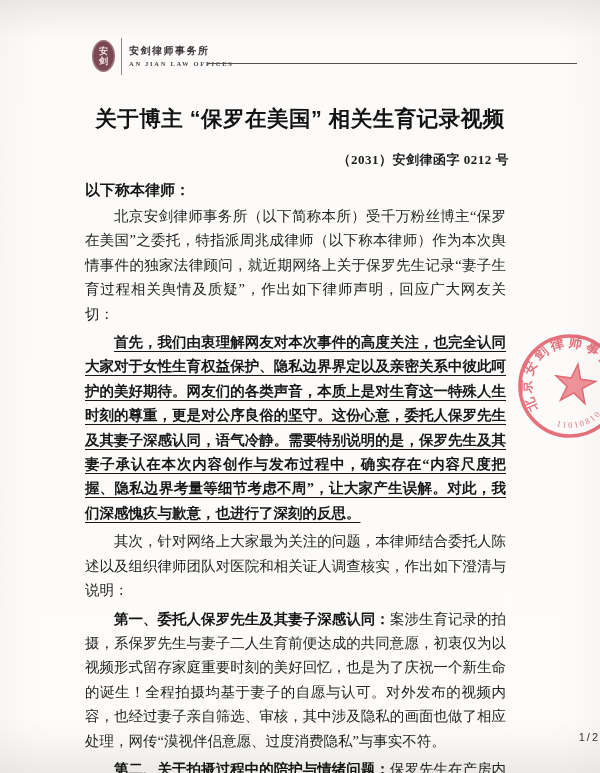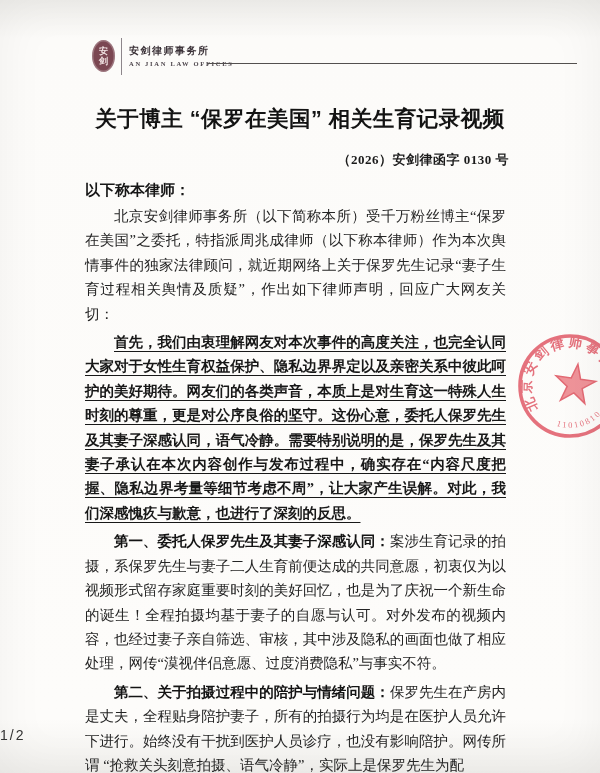--- a/index.html
+++ b/index.html
@@ -38,22 +38,22 @@
     position:absolute; top:204px; left:85px; width:433px;
     font-size:14.5px; line-height:24.4px; text-align:justify; color:#242424;
   }
   .para { margin:0 12px 4px 0; text-indent:2em; }
   .para strong { font-weight:bold; color:#141414; }
   .para.emphasis {
     font-weight:bold; color:#181818;
     text-decoration:underline; text-underline-offset:4px; text-decoration-thickness:1.2px;
   }
   .footer {
-    position:absolute; bottom:30px; left:0; right:0; text-align:left;
-    font-size:14px; letter-spacing:2px; color:#333; font-family:"Liberation Sans", sans-serif;
+    position:absolute; bottom:30px; left:0; right:0; text-align:right;
+    font-size:11px; letter-spacing:2px; color:#333; font-family:"Liberation Sans", sans-serif;
   }
   
   .seal { position:absolute; left:500px; top:312px; mix-blend-mode:multiply; opacity:.88; }
 </style>
 </head>
 <body>
 
 <div class="page">
 
   <div class="letterhead">
@@ -64,27 +64,28 @@
     <div class="lh-divider"></div>
     <div class="firm-block">
       <div class="firm-cn">安剑律师事务所</div>
       <div class="firm-en">AN JIAN LAW OFFICES</div>
     </div>
     <div class="lh-rule"></div>
   </div>
 
   <h1 class="title"><span>关于博主 “保罗在美国” 相关生育记录视频</span><br></h1>
 
-  <div class="ref">（2026）安剑律函字 0130 号</div>
+  <div class="ref">（2031）安剑律函字 0212 号</div>
 
   <div class="salutation">以下称本律师：</div>
 
   <div class="docbody" id="doc-body">
       <p class="para">北京安剑律师事务所（以下简称本所）受千万粉丝博主“保罗在美国”之委托，特指派周兆成律师（以下称本律师）作为本次舆情事件的独家法律顾问，就近期网络上关于保罗先生记录“妻子生育过程相关舆情及质疑”，作出如下律师声明，回应广大网友关切：</p>
       <p class="para emphasis">首先，我们由衷理解网友对本次事件的高度关注，也完全认同大家对于女性生育权益保护、隐私边界界定以及亲密关系中彼此呵护的美好期待。网友们的各类声音，本质上是对生育这一特殊人生时刻的尊重，更是对公序良俗的坚守。这份心意，委托人保罗先生及其妻子深感认同，语气冷静。需要特别说明的是，保罗先生及其妻子承认在本次内容创作与发布过程中，确实存在“内容尺度把握、隐私边界考量等细节考虑不周”，让大家产生误解。对此，我们深感愧疚与歉意，也进行了深刻的反思。</p>
+      <p class="para">其次，针对网络上大家最为关注的问题，本律师结合委托人陈述以及组织律师团队对医院和相关证人调查核实，作出如下澄清与说明：</p>
       <p class="para"><strong>第一、委托人保罗先生及其妻子深感认同：</strong>案涉生育记录的拍摄，系保罗先生与妻子二人生育前便达成的共同意愿，初衷仅为以视频形式留存家庭重要时刻的美好回忆，也是为了庆祝一个新生命的诞生！全程拍摄均基于妻子的自愿与认可。对外发布的视频内容，也经过妻子亲自筛选、审核，其中涉及隐私的画面也做了相应处理，网传“漠视伴侣意愿、过度消费隐私”与事实不符。</p>
       <p class="para"><strong>第二、关于拍摄过程中的陪护与情绪问题：</strong>保罗先生在产房内是丈夫，全程贴身陪护妻子，所有的拍摄行为均是在医护人员允许下进行。始终没有干扰到医护人员诊疗，也没有影响陪护。网传所谓 “抢救关头刻意拍摄、语气冷静”，实际上是保罗先生为配</p>
     </div>
 
   <svg class="seal" width="150" height="150" viewBox="0 0 150 150">
     <defs>
       <path id="sealTopArc" d="M 33.4 87.3 A 39 39 0 1 1 106.6 87.3" fill="none"></path>
       <path id="sealBottomArc" d="M 45.9 108.4 A 42 42 0 0 0 94.1 108.4" fill="none"></path>
     </defs>
     <circle cx="70" cy="74" r="50" fill="none" stroke-width="3.6" stroke="#e4606e"></circle>

